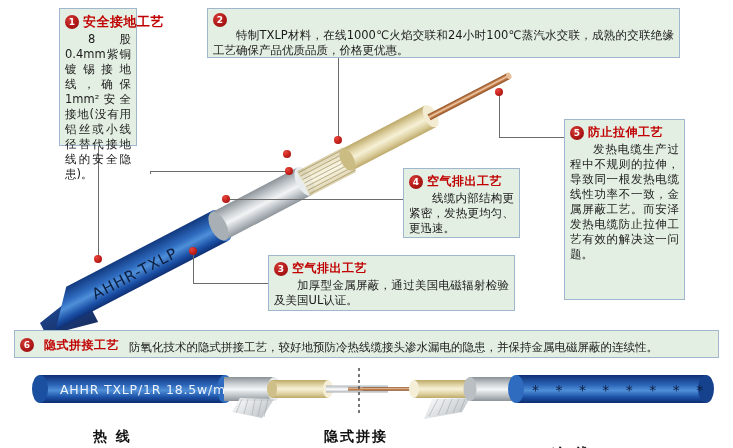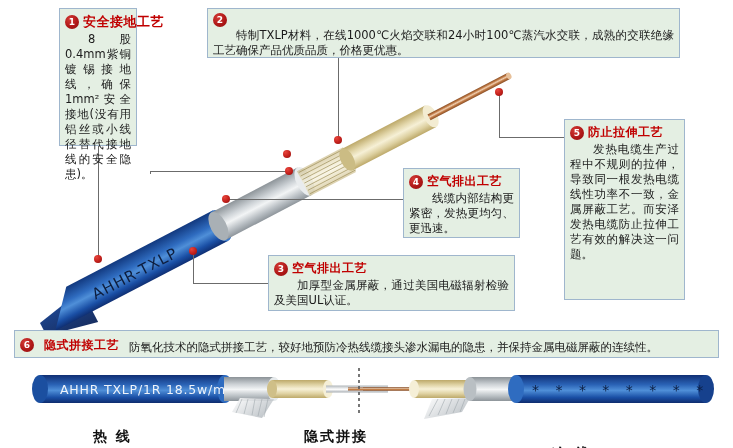--- a/index.html
+++ b/index.html
@@ -85,21 +85,21 @@
   .blabel{
     position:absolute;
     font-size:14px;
     font-weight:bold;
     color:#111111;
     letter-spacing:2px;
     z-index:20;
     white-space:nowrap;
   }
   #lab-hot{left:93px; top:428px;}
-  #lab-splice{left:304px;top:428px;}
+  #lab-splice{left:324px;top:428px;}
   #lab-cold{left:552px;top:445px;text-decoration:underline;}
 </style>
 </head>
 <body>
 
 <div id="stage">
 
   <svg id="cable-main" viewBox="0 0 620 290">
     <defs>
       <linearGradient id="gBlue" x1="0" y1="1" x2="0" y2="0">

